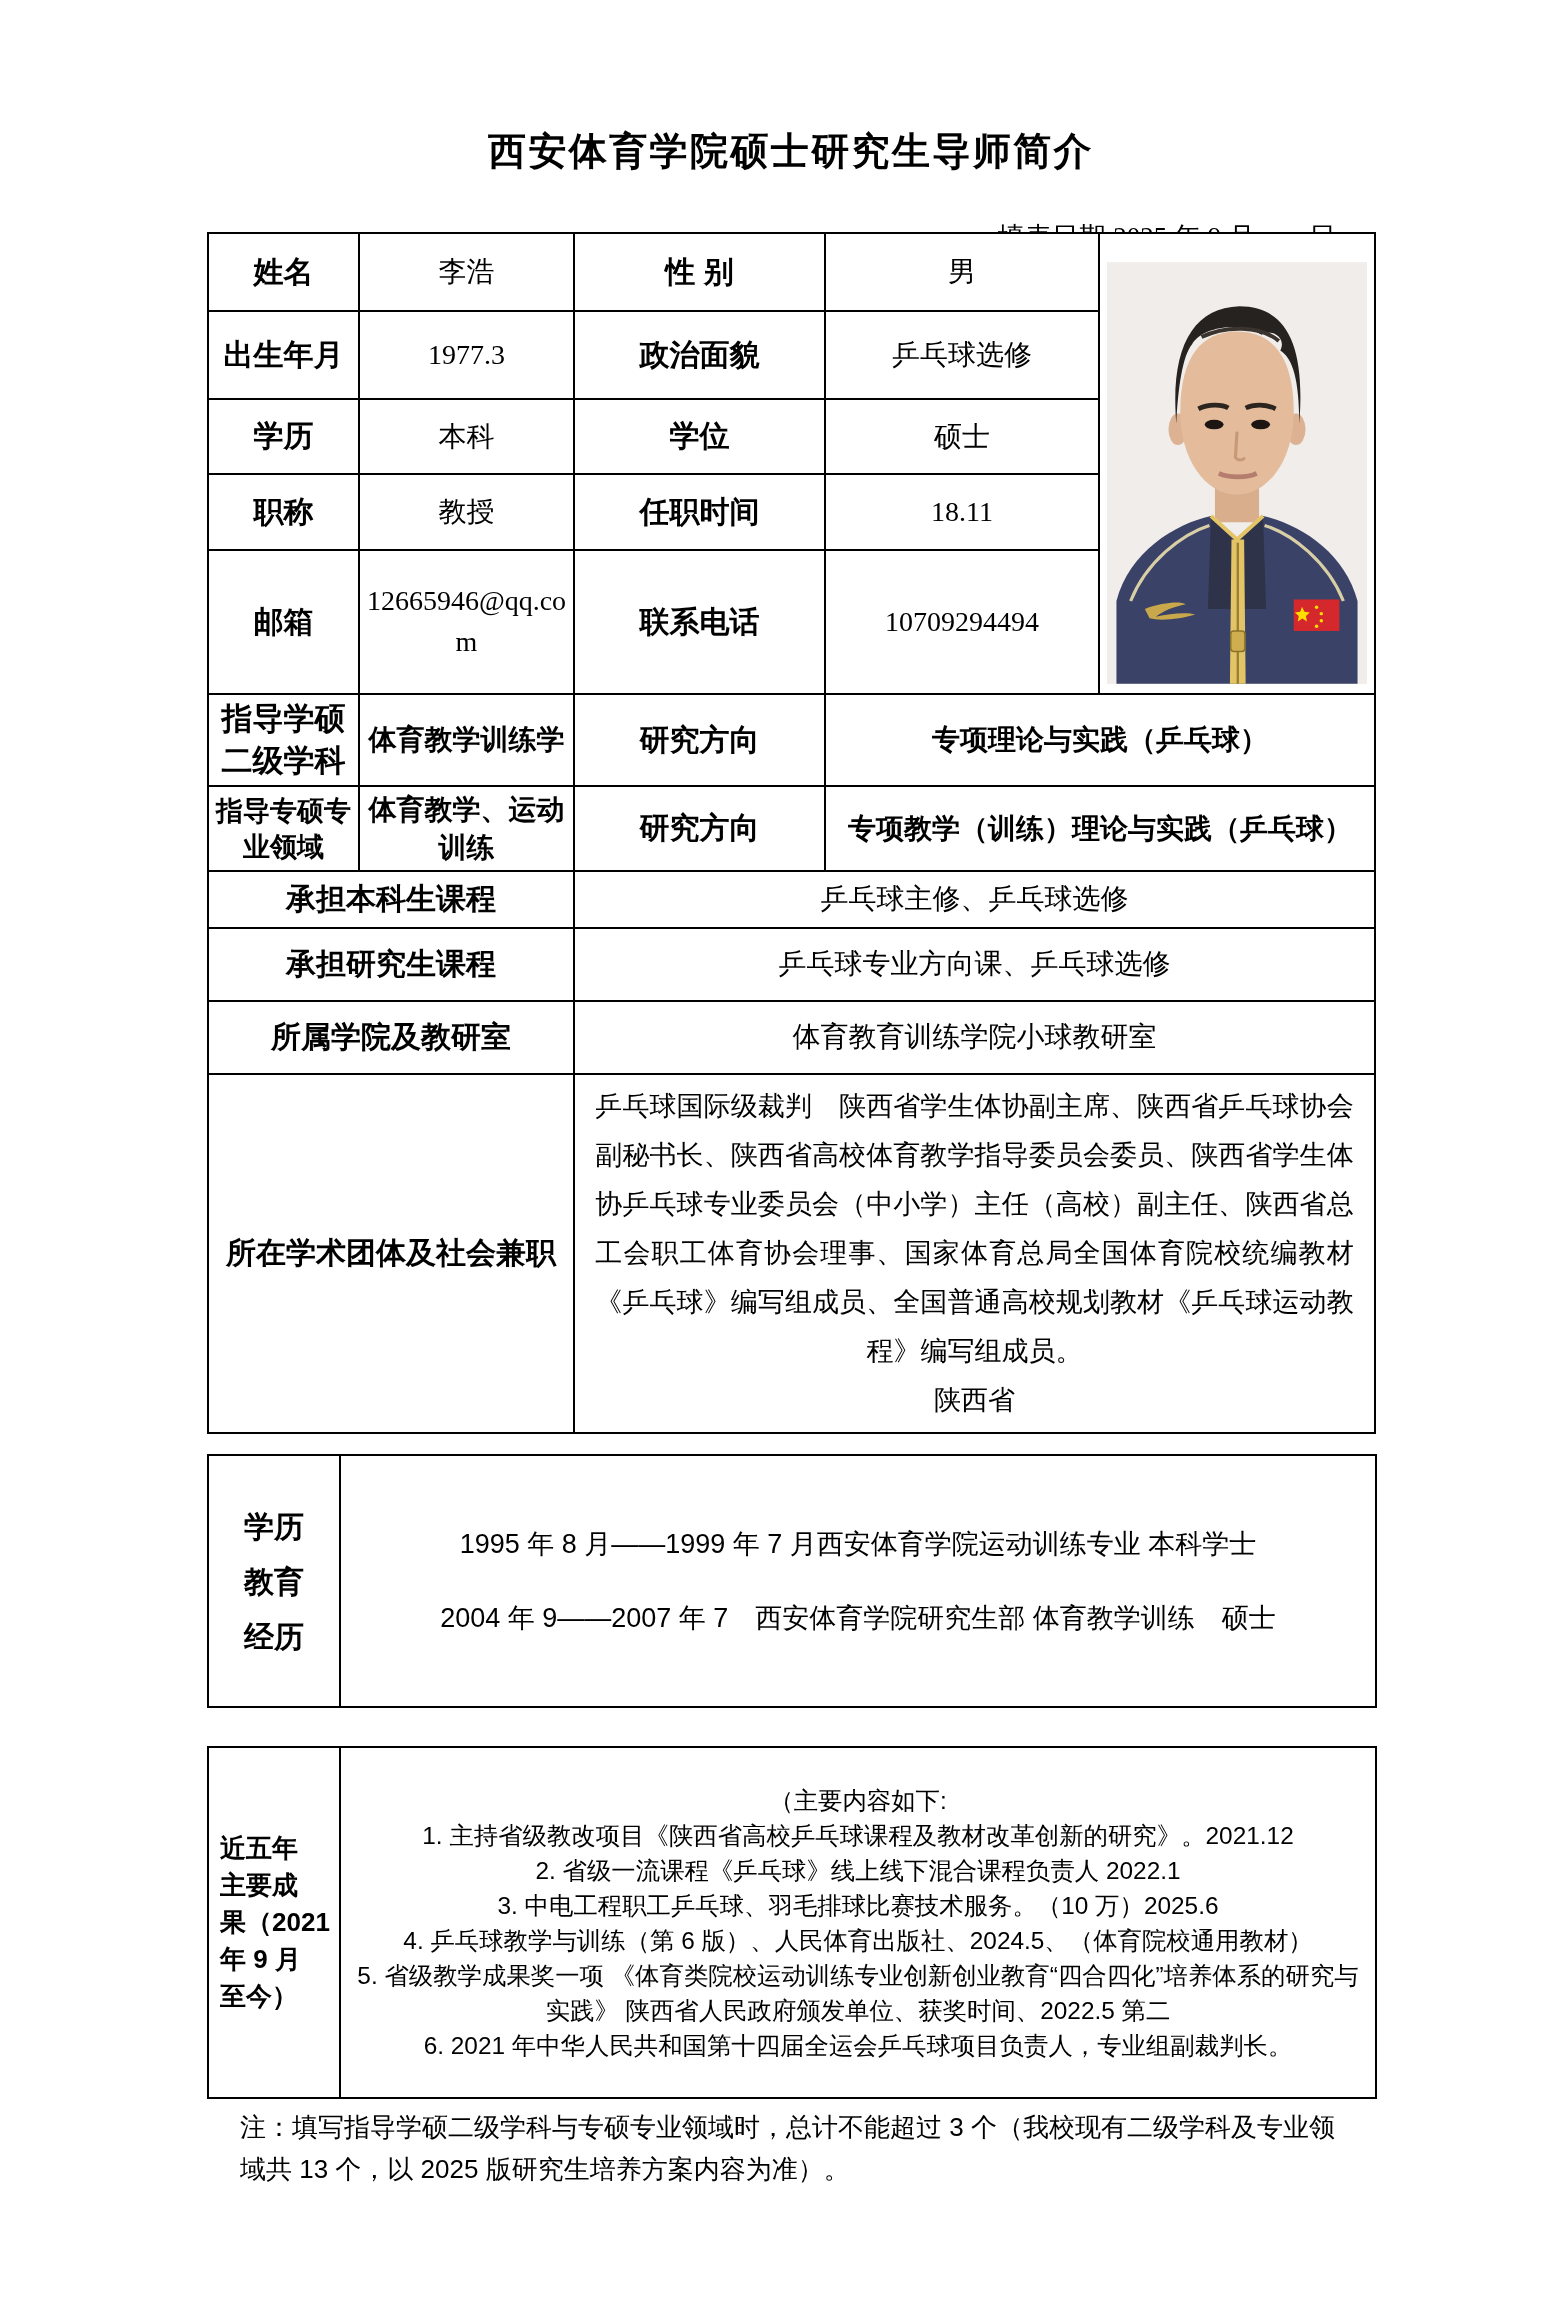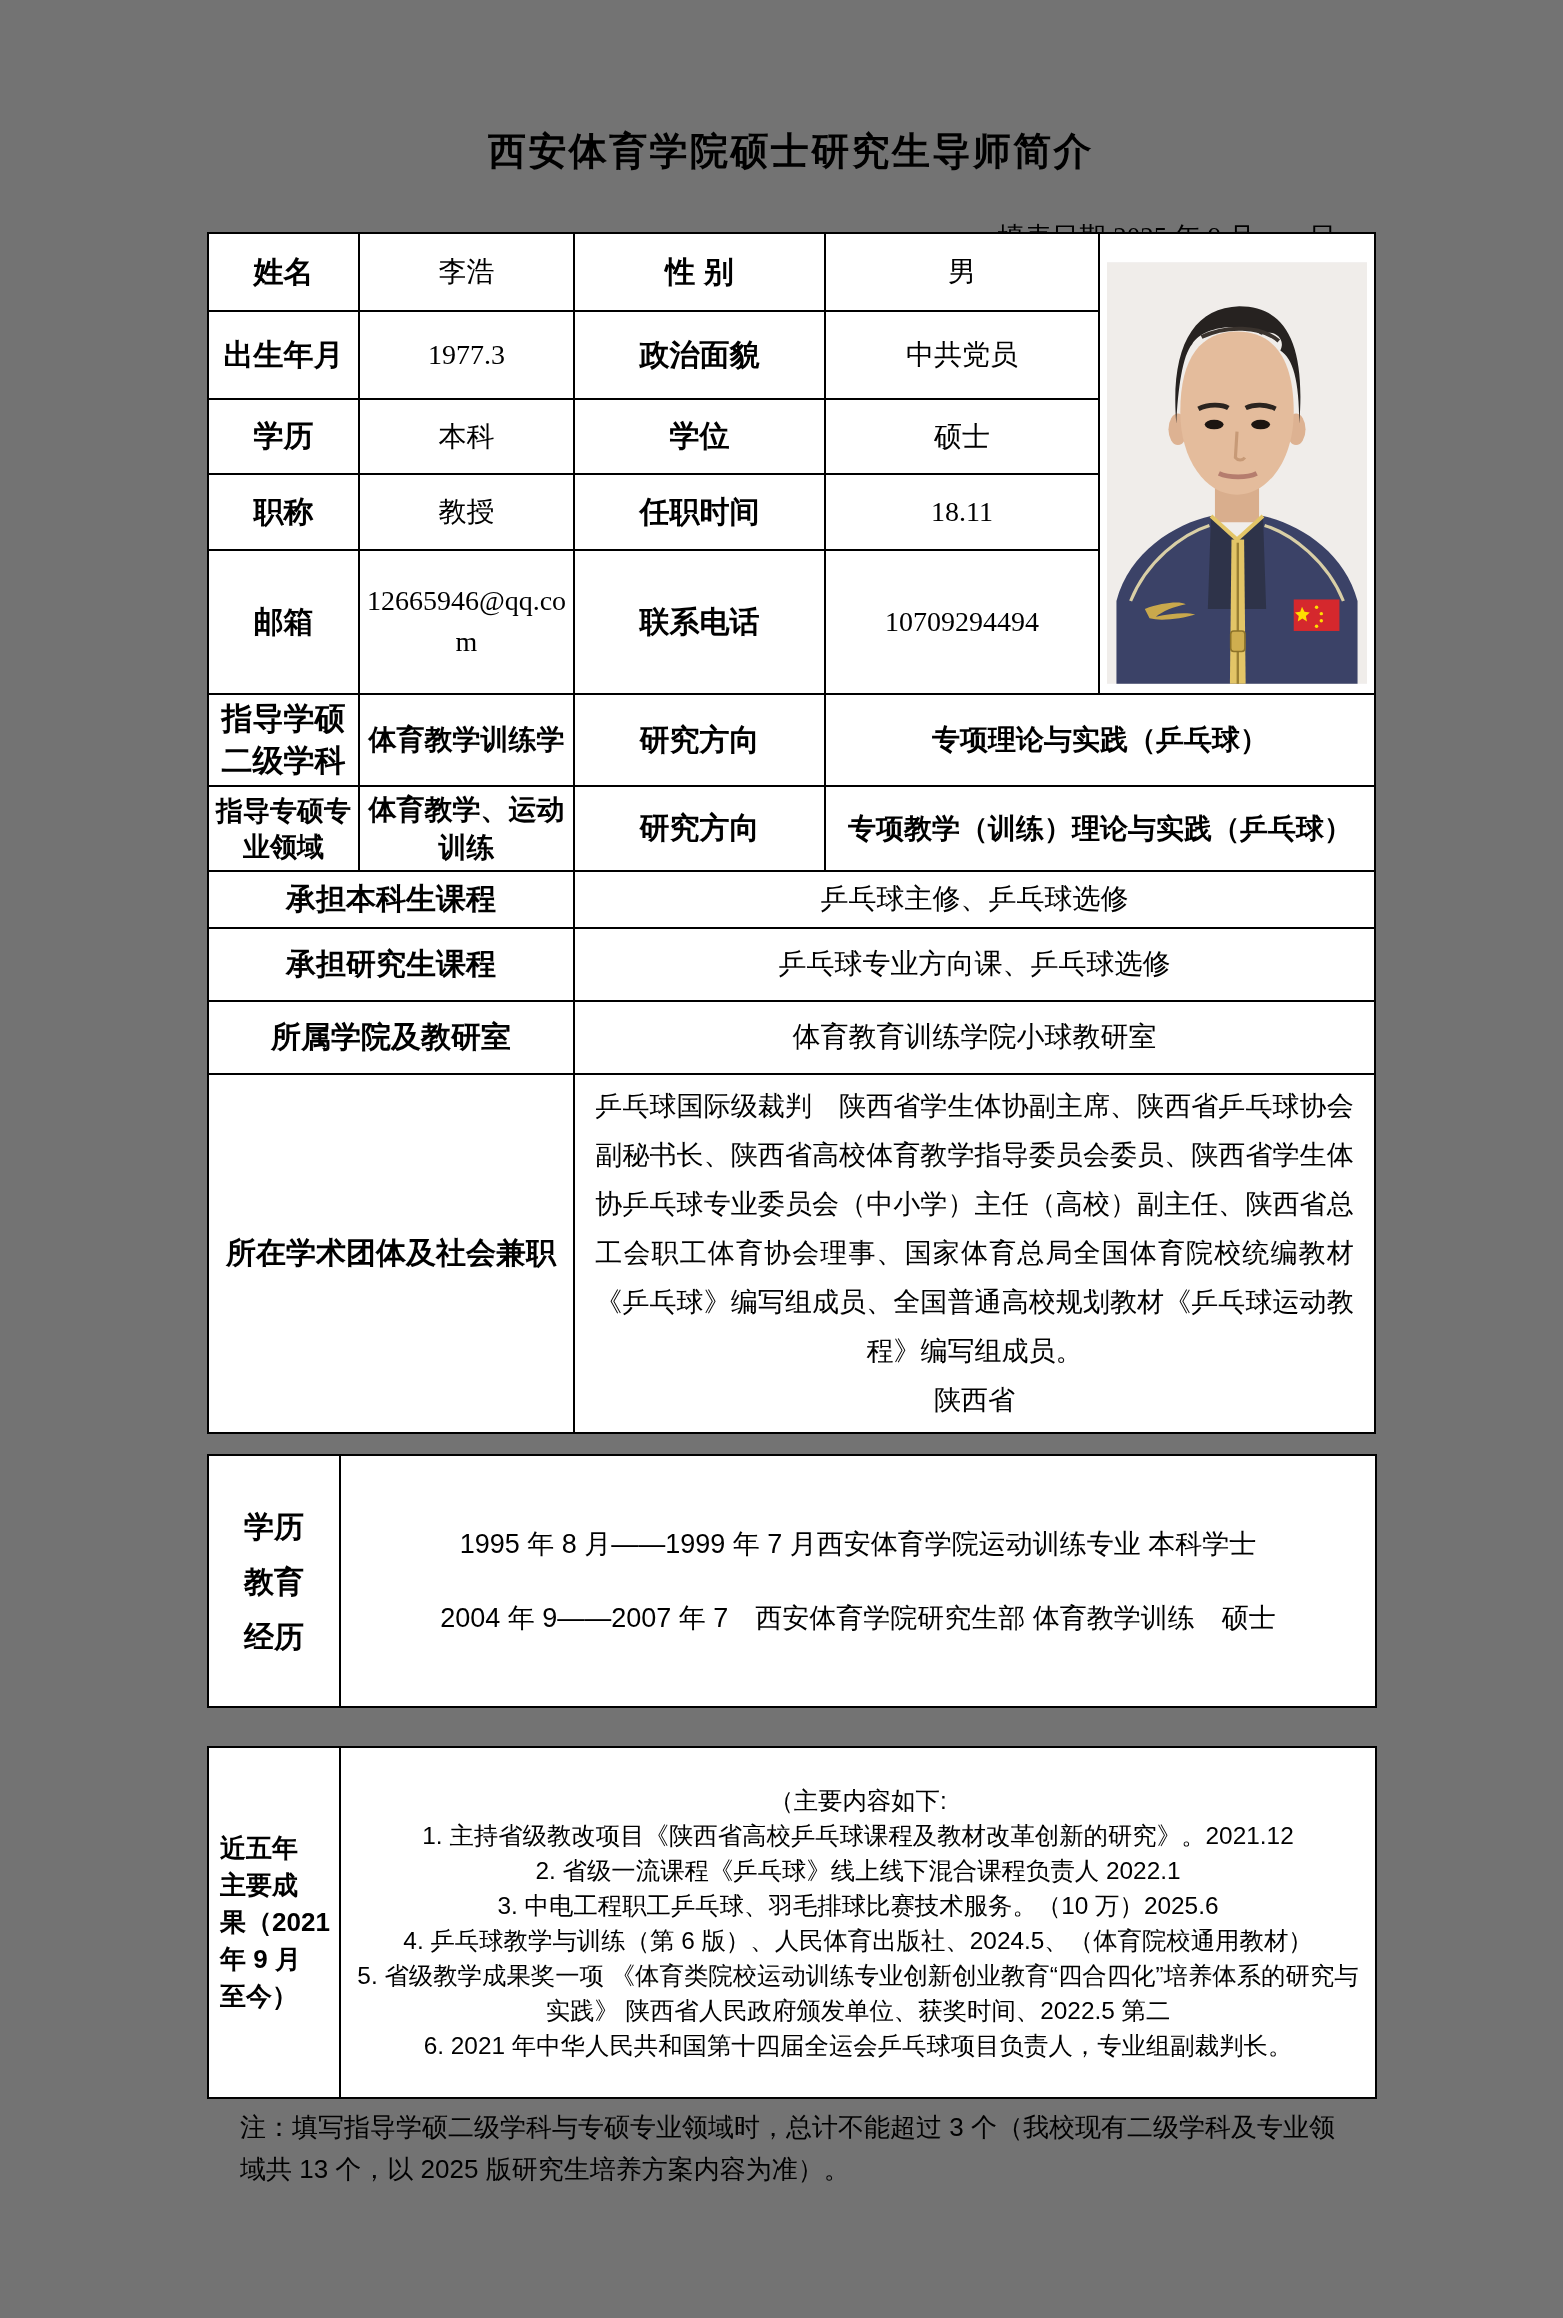--- a/index.html
+++ b/index.html
@@ -1,17 +1,17 @@
 <!DOCTYPE html>
 <html style="font-size:12.6px"><head>
 <meta charset="utf-8">
 <style>
   html,body { margin:0; padding:0; background:#888; }
   .page {
-    position:relative; width:1564px; height:2319px; background:#737373;
+    position:relative; width:1564px; height:2319px; background:#ffffff;
     font-family:"Liberation Sans", sans-serif; color:#000;
   }
   .title {
     position:absolute; top:126px; left:207px; width:1168px;
     text-align:center; font-size:38px; font-weight:bold; letter-spacing:2.4px;
   }
   .date-line {
     position:absolute; top:219px; left:207px; width:1129px;
     text-align:right; font-size:27px; font-family:"Liberation Serif", serif;
   }
@@ -117,21 +117,21 @@
 
             <path d="M142 268 C155 274 178 274 190 268" stroke="#b57d6e" stroke-width="6" fill="none"></path>
           </svg>
         </div>
       </td>
     </tr>
     <tr class="r2">
       <td class="lbl">出生年月</td>
       <td class="val">1977.3</td>
       <td class="lbl">政治面貌</td>
-      <td class="val">中共党员</td>
+      <td class="val">乒乓球选修</td>
     </tr>
     <tr class="r3">
       <td class="lbl">学历</td>
       <td class="val">本科</td>
       <td class="lbl">学位</td>
       <td class="val">硕士</td>
     </tr>
     <tr class="r4">
       <td class="lbl">职称</td>
       <td class="val">教授</td>

